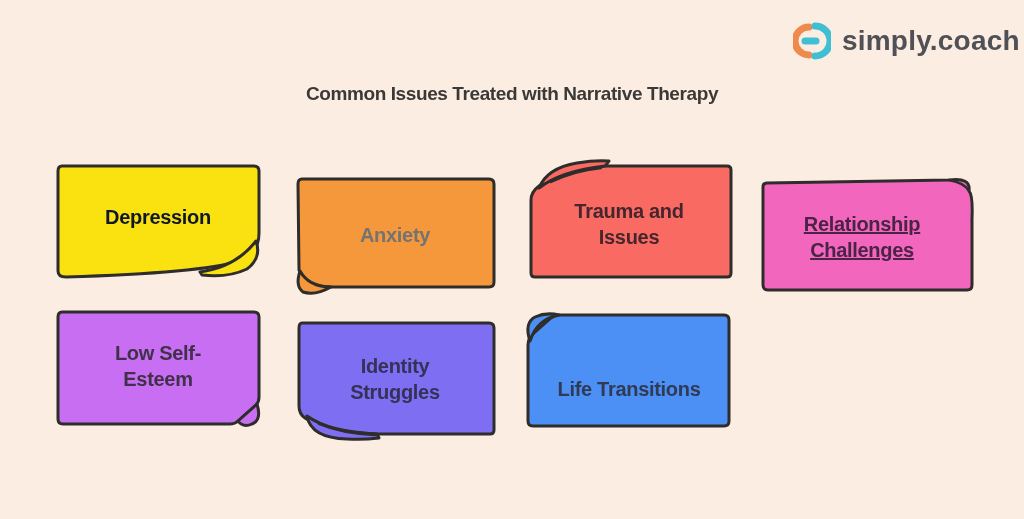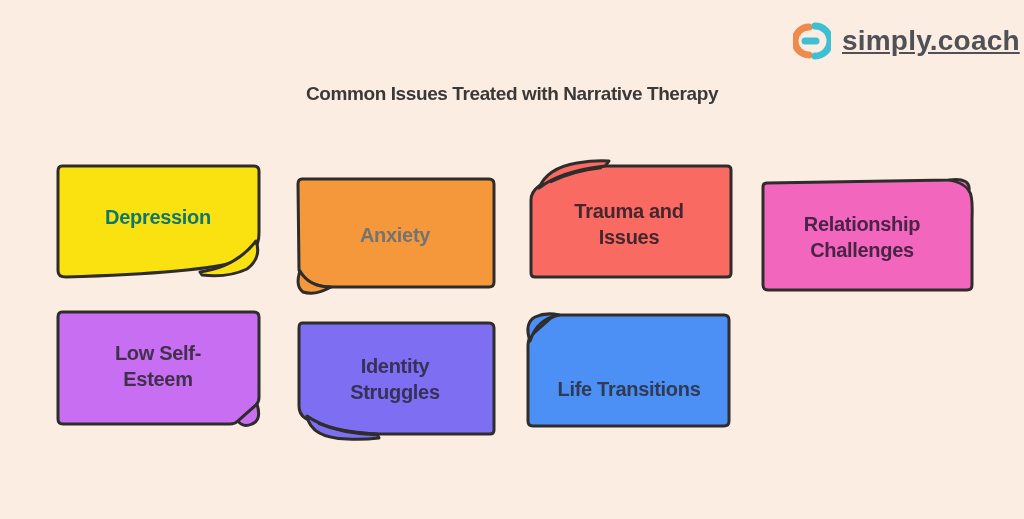--- a/index.html
+++ b/index.html
@@ -4,39 +4,39 @@
 <style>
   html,body { margin:0; padding:0; }
   body { font-family:"Liberation Sans", sans-serif; }
   .stage {
     position:relative; width:1024px; height:519px; overflow:hidden;
     background:#FCEDE3;
   }
   
   .logo { position:absolute; top:22px; left:793px; display:flex; align-items:center; gap:11px; }
   .logo svg path { fill:none; stroke-linecap:round; }
-  .logo-text { font-size:28px; font-weight:bold; letter-spacing:0.2px; color:#4F5156;text-decoration:underline; }
+  .logo-text { font-size:28px; font-weight:bold; letter-spacing:0.2px; color:#4F5156; }
   
   .title {
     position:absolute; top:83px; left:0; width:1024px;
     text-align:center; font-size:19px; font-weight:bold; letter-spacing:-0.4px;
     color:#3B3937;
   }
   
   .note { position:absolute; }
   .note path { stroke:#2E2D2B; stroke-width:3; stroke-linejoin:round; stroke-linecap:round; }
   .note path.crease { fill:none; stroke-width:2.4; }
   .card-label {
     position:absolute; display:flex; align-items:center; justify-content:center;
     text-align:center; font-weight:bold; font-size:20px; letter-spacing:-0.3px; line-height:1.3;
   }
   .card-label span { display:inline-block; }
   .w140 span { max-width:140px; }
   .w130 span { max-width:130px; }
-  .w160 span { max-width:160px; }
+  .w160 span { max-width:160px;text-decoration:underline; }
 </style>
 </head>
 <body>
 
 <div class="stage" style="background: rgb(252, 237, 227);">
 
   <div class="logo">
     <svg width="38" height="38" viewBox="0 0 38 38">
       <path d="M16 5 A14 14 0 0 0 16 33" stroke-width="7" style="stroke: rgb(238, 138, 78);"></path>
       <path d="M22 4 A15 15 0 0 1 22 34" stroke-width="7" style="stroke: rgb(63, 191, 212);"></path>
@@ -45,21 +45,21 @@
     <span class="logo-text" style="color: rgb(79, 81, 86);">simply.coach</span>
   </div>
 
   <div class="title" style="color: rgb(59, 57, 55);">Common Issues Treated with Narrative Therapy</div>
 
   <svg class="note" style="left:52px; top:161px;" width="212" height="122" viewBox="0 0 212 122">
     <path d="M10 5 L202 5 Q207 5 207 10 L207 72 Q207 92 188 100 Q148 112 14 116 Q6 116 6 110 L6 10 Q6 5 10 5 Z" fill="#FAE211" style="stroke: rgb(46, 45, 43);"></path>
     <path d="M148 111 Q184 106 204 80 Q210 97 195 108 Q176 117 150 114 Z" fill="#FAE211" style="stroke: rgb(46, 45, 43);"></path>
   </svg>
   <div class="card-label" style="left:62px; top:171px; width:192px; height:92px;">
-    <span style="color: #0f766e;">Depression</span>
+    <span style="color: #0f172a;">Depression</span>
   </div>
 
   <svg class="note" style="left:291px; top:174px;" width="208" height="124" viewBox="0 0 208 124">
     <path d="M11 5 L198 5 Q203 5 203 10 L203 108 Q203 113 198 113 L40 113 Q16 113 8 96 L7 10 Q7 5 11 5 Z" fill="#F5983C" style="stroke: rgb(46, 45, 43);"></path>
     <path d="M40 113 Q18 113 9 97 Q4 112 12 118 Q24 122 40 113 Z" fill="#F5983C" style="stroke: rgb(46, 45, 43);"></path>
   </svg>
   <div class="card-label" style="left:299px; top:183px; width:192px; height:104px;">
     <span style="color: #737373;">Anxiety</span>
   </div>
 

